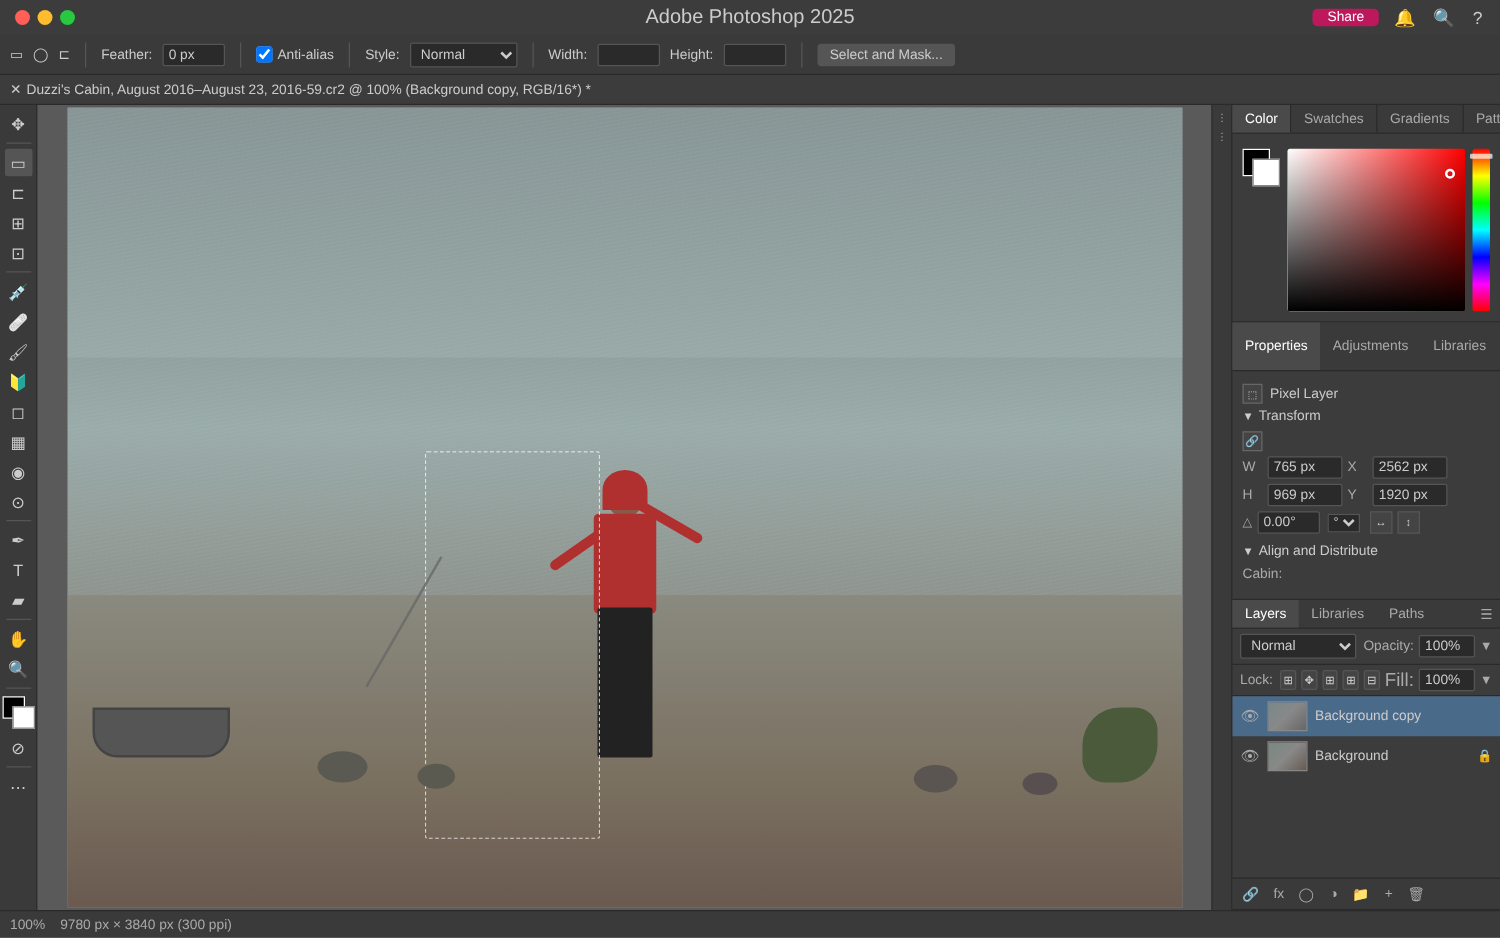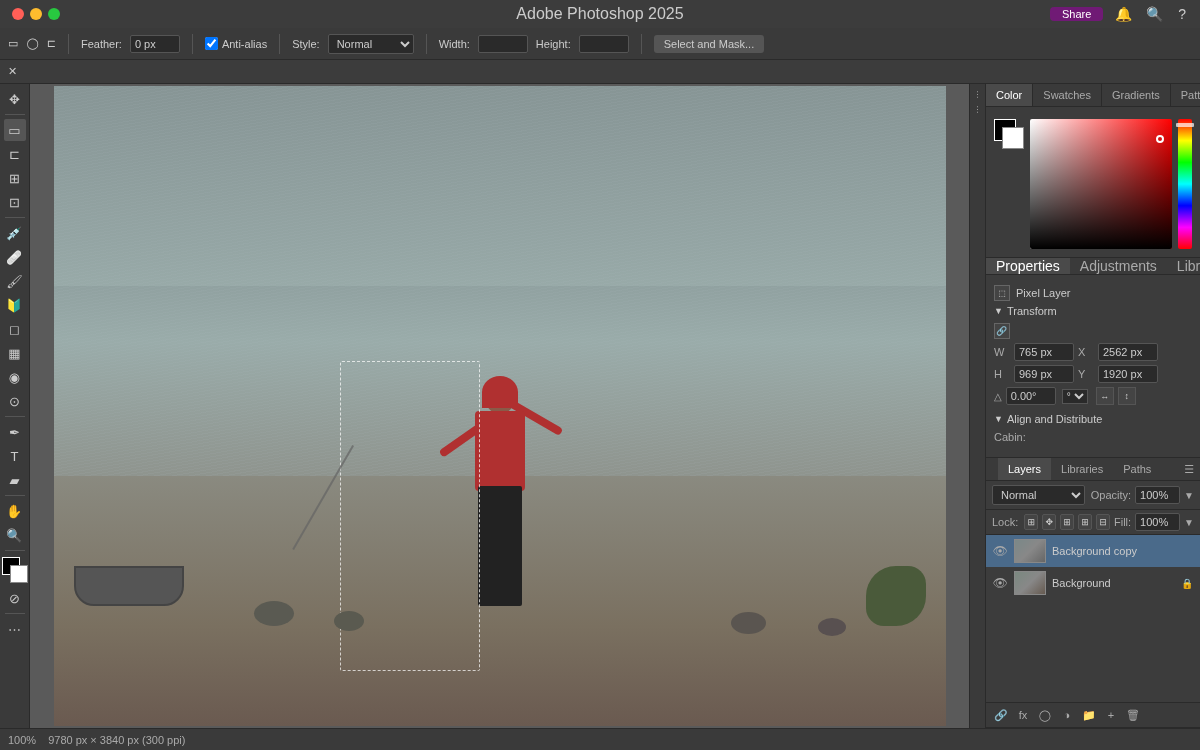--- a/index.html
+++ b/index.html
@@ -9,21 +9,21 @@
     .title-bar {
       height: 28px; background: #3c3c3c; display: flex; align-items: center; justify-content: space-between; padding: 0 12px; flex-shrink: 0;
     }
     .title-bar-left { display: flex; align-items: center; gap: 8px; }
     .traffic-lights { display: flex; gap: 6px; }
     .traffic-light { width: 12px; height: 12px; border-radius: 50%; }
     .tl-close { background: #ff5f57; }
     .tl-min { background: #febc2e; }
     .tl-max { background: #28c840; }
     .title-bar-title { color: #ccc; font-size: 16px; position: absolute; left: 50%; transform: translateX(-50%); }
-    .share-btn { background: #701a75; color: #fff; border: none; border-radius: 4px; padding: 1px 12px; font-size: 11px; cursor: pointer; }
+    .share-btn { background: #be185d; color: #fff; border: none; border-radius: 4px; padding: 1px 12px; font-size: 11px; cursor: pointer; }
 
     
     .toolbar {
       height: 32px; background: #3a3a3a; border-bottom: 1px solid #2a2a2a; display: flex; align-items: center; padding: 0 8px; gap: 8px; flex-shrink: 0;
     }
     .toolbar-item { color: #ccc; font-size: 11px; display: flex; align-items: center; gap: 4px; }
     .toolbar-input { background: #2a2a2a; border: 1px solid #555; color: #ccc; padding: 2px 4px; width: 50px; font-size: 11px; border-radius: 2px; }
     .toolbar-select { background: #2a2a2a; border: 1px solid #555; color: #ccc; padding: 2px 4px; font-size: 11px; border-radius: 2px; }
     .toolbar-btn { background: #555; border: none; color: #ccc; padding: 3px 10px; font-size: 11px; border-radius: 3px; cursor: pointer; }
     .toolbar-separator { width: 1px; height: 20px; background: #555; margin: 0 4px; }
@@ -78,49 +78,49 @@
     
     .panel { border-bottom: 1px solid #2a2a2a; }
     .panel-tabs { display: flex; background: #3a3a3a; border-bottom: 1px solid #2a2a2a; }
     .panel-tab { padding: 5px 10px; font-size: 11px; color: #aaa; cursor: pointer; border-right: 1px solid #2a2a2a; }
     .panel-tab.active { color: #fff; background: #4a4a4a; }
     .color-panel-body { padding: 8px; }
     .color-row { display: flex; gap: 6px; align-items: flex-start; margin-top: 4px; }
 
     
     .props-tabs { display: flex; background: #3a3a3a; border-bottom: 1px solid #2a2a2a; }
-    .props-tab { padding: 0 10px; font-size: 14px; color: #aaa; cursor: pointer; }
+    .props-tab { padding: 13px 10px; font-size: 11px; color: #aaa; cursor: pointer; }
     .props-tab.active { color: #fff; background: #4a4a4a; }
     .props-body { padding: 6px 8px; }
     .props-section { margin-bottom: 8px; }
     .props-section-header { display: flex; align-items: center; gap: 4px; margin-bottom: 6px; font-size: 11px; color: #ccc; cursor: pointer; }
     .props-section-header .arrow { font-size: 9px; }
     .props-row { display: flex; align-items: center; gap: 4px; margin-bottom: 4px; }
     .props-label { color: #aaa; font-size: 11px; width: 16px; flex-shrink: 0; }
     .props-input { background: #2a2a2a; border: 1px solid #555; color: #ccc; padding: 2px 4px; width: 60px; font-size: 11px; border-radius: 2px; }
     .props-angle-row { display: flex; align-items: center; gap: 4px; margin-bottom: 4px; }
     .angle-input { background: #2a2a2a; border: 1px solid #555; color: #ccc; padding: 2px 4px; width: 50px; font-size: 11px; border-radius: 2px; }
     .pixel-layer-row { display: flex; align-items: center; gap: 6px; padding: 4px 0; }
     .pixel-layer-icon { width: 16px; height: 16px; background: #444; border: 1px solid #666; display: flex; align-items: center; justify-content: center; font-size: 8px; }
 
     
     .layers-tabs { display: flex; background: #3a3a3a; border-bottom: 1px solid #2a2a2a; align-items: center; }
     .layers-tab { padding: 5px 10px; font-size: 11px; color: #aaa; cursor: pointer; }
-    .layers-tab.active { color: #fff; background: #4a4a4a; margin-left: 12px; }
+    .layers-tab.active { color: #fff; background: #4a4a4a; }
     .layers-menu { margin-left: auto; padding: 0 6px; cursor: pointer; color: #aaa; }
     .layers-controls { display: flex; align-items: center; gap: 6px; padding: 4px 6px; border-bottom: 1px solid #2a2a2a; }
     .layers-select { background: #2a2a2a; border: 1px solid #555; color: #ccc; padding: 2px 4px; font-size: 11px; border-radius: 2px; flex: 1; }
     .opacity-row { display: flex; align-items: center; gap: 4px; }
     .opacity-label { color: #aaa; font-size: 11px; }
     .opacity-input { background: #2a2a2a; border: 1px solid #555; color: #ccc; padding: 2px 4px; width: 45px; font-size: 11px; border-radius: 2px; }
     .layers-lock-row { display: flex; align-items: center; gap: 4px; padding: 3px 6px; border-bottom: 1px solid #2a2a2a; }
     .lock-label { color: #aaa; font-size: 11px; margin-right: 2px; }
     .lock-icon { width: 16px; height: 16px; background: #444; border: 1px solid #555; display: flex; align-items: center; justify-content: center; cursor: pointer; font-size: 9px; color: #ccc; border-radius: 2px; }
     .fill-row { display: flex; align-items: center; gap: 4px; margin-left: auto; }
-    .fill-label { color: #aaa; font-size: 11px; }
+    .fill-label { color: #aaa; font-size: 15px; }
     .fill-input { background: #2a2a2a; border: 1px solid #555; color: #ccc; padding: 2px 4px; width: 45px; font-size: 11px; border-radius: 2px; }
     .layer-item { display: flex; align-items: center; gap: 6px; padding: 4px 6px; cursor: pointer; }
     .layer-item.selected { background: #4a6a8a; }
     .layer-eye { width: 16px; height: 16px; display: flex; align-items: center; justify-content: center; cursor: pointer; color: #aaa; font-size: 12px; }
     .layer-thumb { width: 32px; height: 24px; background: #666; border: 1px solid #888; flex-shrink: 0; overflow: hidden; }
     .layer-name { font-size: 11px; color: #ccc; flex: 1; }
     .layer-lock { color: #888; font-size: 10px; }
 
     
     .layers-bottom { display: flex; align-items: center; padding: 3px 6px; background: #3a3a3a; border-top: 1px solid #2a2a2a; gap: 4px; }
@@ -181,20 +181,21 @@
   <span class="toolbar-item">Width:</span>
   <input class="toolbar-input" type="text" style="">
   <span class="toolbar-item">Height:</span>
   <input class="toolbar-input" type="text" style="">
   <div class="toolbar-separator"></div>
   <button class="toolbar-btn">Select and Mask...</button>
 </div>
 
 <div class="doc-tab">
   <span style="margin-right:4px;">✕</span>
+  <span>Duzzi's Cabin, August 2016–August 23, 2016-59.cr2 @ 100% (Background copy, RGB/16*) *</span>
 </div>
 
 <div class="main-area">
 
   <div class="left-tools">
     <div class="tool-btn" title="Move">✥</div>
     <div class="tool-separator"></div>
     <div class="tool-btn active" title="Marquee">▭</div>
     <div class="tool-btn" title="Lasso">⊏</div>
     <div class="tool-btn" title="Object Select">⊞</div>

